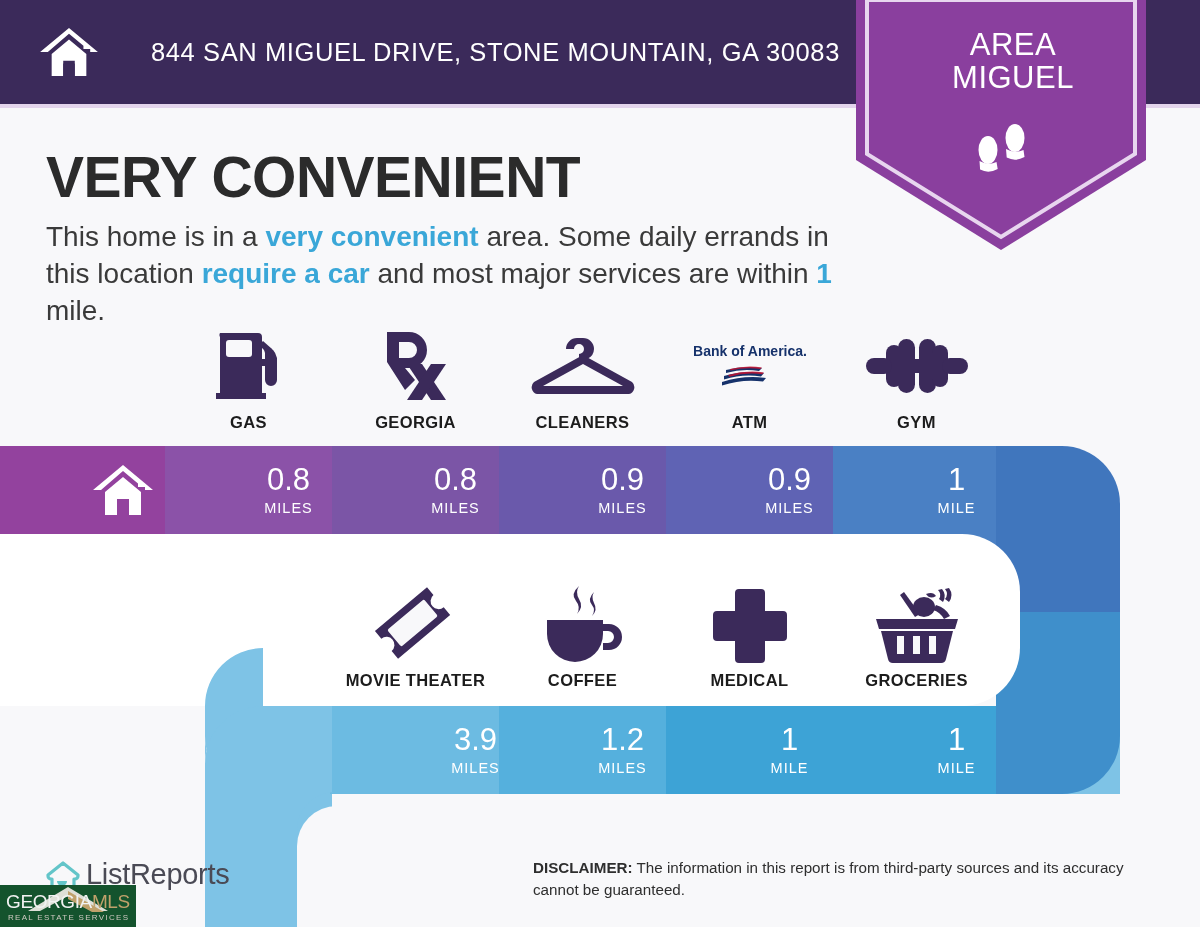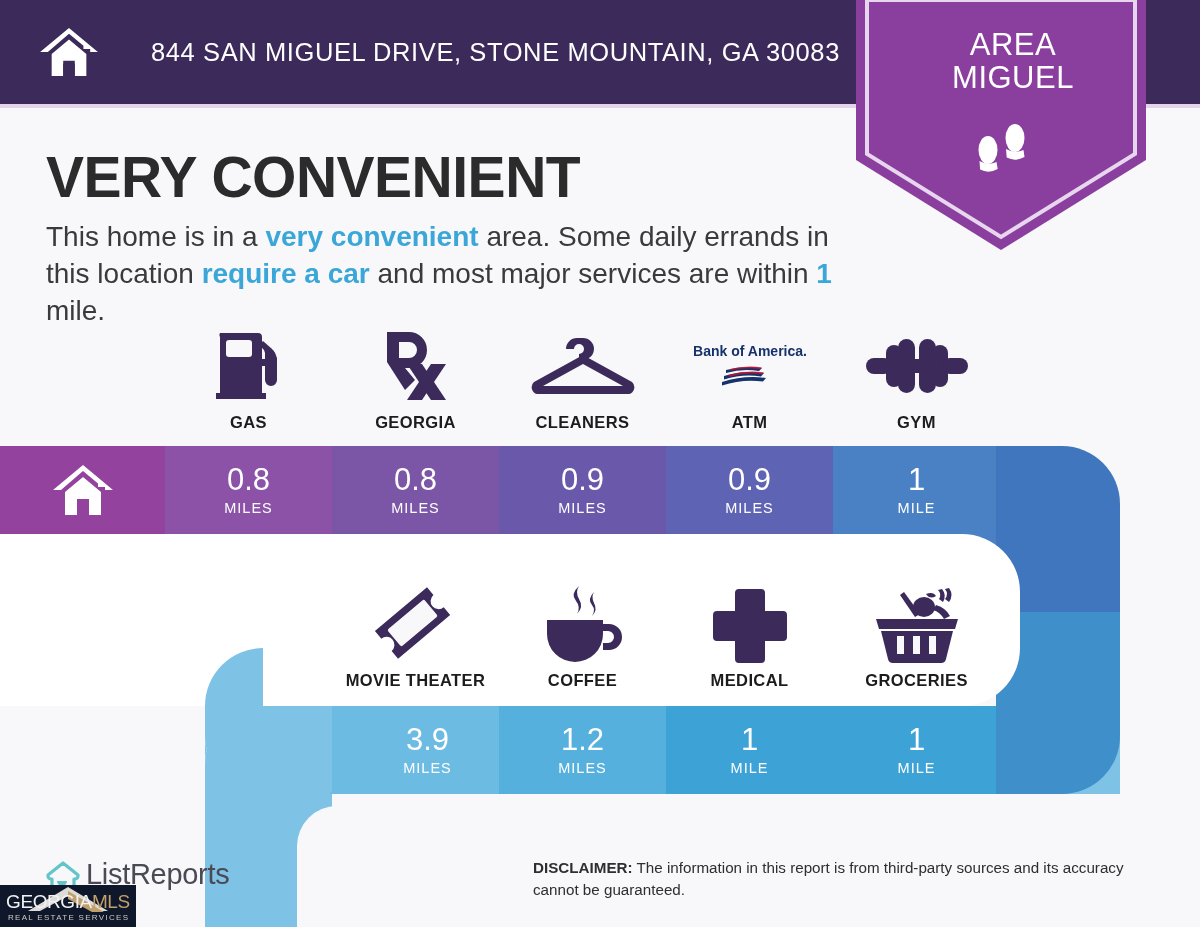--- a/index.html
+++ b/index.html
@@ -74,39 +74,39 @@
     font-size: 16.5px; font-weight: bold; color: #1c1c1c;
     letter-spacing: 0.4px; margin-top: 6px; white-space: nowrap;
   }
   .pc { fill: #3b2a5a; }
 
   
   .ribbon { position: absolute; top: 0; left: 0; width: 1200px; height: 927px; z-index: 2; }
   .segtext {
     position: absolute; width: 167px; height: 88px; z-index: 3;
     display: flex; flex-direction: column;
-    align-items: center; justify-content: center; color: #fff;
+    align-items: center; justify-content: center; color: #fff; margin-left: 40px;
   }
   .segtext .num { font-size: 31px; font-weight: 400; line-height: 1; }
   .segtext .unit { font-size: 14.5px; letter-spacing: 1px; margin-top: 5px; }
 
   
   .disclaimer {
     position: absolute; top: 857px; left: 533px; width: 625px;
     font-size: 15.2px; line-height: 1.42; color: #2e2e2e; z-index: 6;
   }
   .disclaimer b { font-weight: bold; }
   .lr-logo {
     position: absolute; top: 858px; left: 46px;
     display: flex; align-items: center; z-index: 6;
   }
   .lr-text { font-size: 29px; color: #4a4a55; margin-left: 6px; letter-spacing: -0.3px; }
   .gmls {
     position: absolute; top: 885px; left: 0;
-    width: 136px; height: 42px; background: #0f172a;
+    width: 136px; height: 42px; background: #14532d;
     z-index: 7; overflow: hidden;
   }
   .gmls-row1 {
     position: absolute; top: 6px; left: 6px;
     font-size: 19px; letter-spacing: -0.4px; white-space: nowrap;
   }
   .gmls-g { color: #f2f2f2; } .gmls-m { color: #c0a16b; }
   .gmls-row2 {
     position: absolute; top: 28px; left: 8px;
     font-size: 8px; color: #cfc9c2; letter-spacing: 1.3px; white-space: nowrap;
@@ -345,21 +345,21 @@
   </div>
   <div class="segtext" style="left:666px;top:446px">
     <span class="num">0.9</span>
     <span class="unit">MILES</span>
   </div>
   <div class="segtext" style="left:833px;top:446px">
     <span class="num">1</span>
     <span class="unit">MILE</span>
   </div>
 
-  <div class="segtext" style="left:344px;top:706px">
+  <div class="segtext" style="left:352px;top:706px">
     <span class="num">3.9</span>
     <span class="unit">MILES</span>
   </div>
   <div class="segtext" style="left:499px;top:706px">
     <span class="num">1.2</span>
     <span class="unit">MILES</span>
   </div>
   <div class="segtext" style="left:666px;top:706px">
     <span class="num">1</span>
     <span class="unit">MILE</span>

